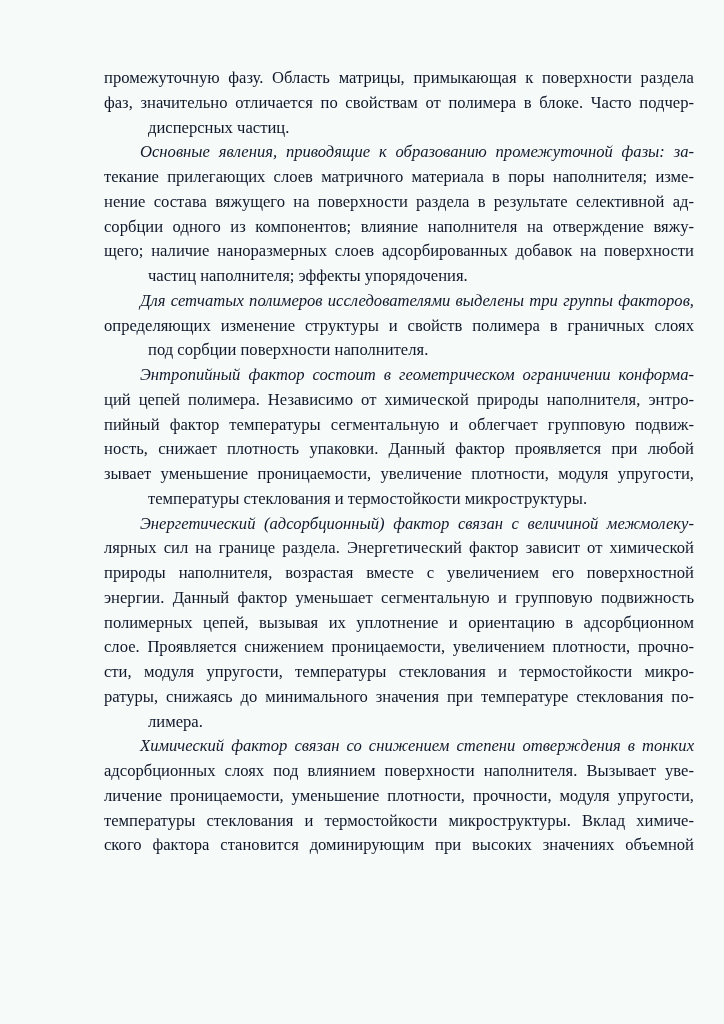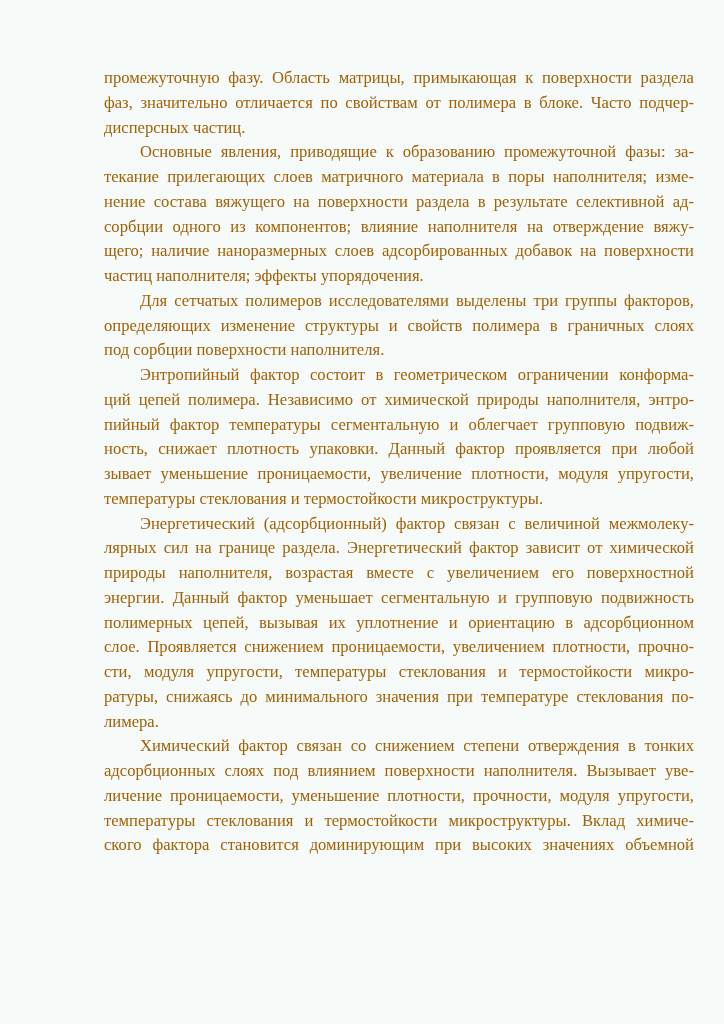--- a/index.html
+++ b/index.html
@@ -13,35 +13,37 @@
       overflow: hidden;
       position: relative;
     }
     .page {
       position: absolute;
       left: 104px;
       top: 66px;
       width: 590px;
       font-family: "Liberation Serif", "DejaVu Serif", serif;
       font-size: 16.6px;
-      color: #a16207;
+      color: #0f172a;
     }
     .line {
       height: 24.75px;
       line-height: 24.75px;
       white-space: nowrap;
       text-align: justify;
       text-align-last: justify;
       overflow: hidden;
     }
     .line.last {
       text-align-last: left;
+      margin-left: 44px;
     }
     .line.indent {
       padding-left: 36px;
+      font-style: italic;
     }
   </style>
 </head>
 <body>
 
 <div class="page">
 
   <div class="paragraph">
     <div class="line">промежуточную фазу. Область матрицы, примыкающая к поверхности раздела</div>
     <div class="line">фаз, значительно отличается по свойствам от полимера в блоке. Часто подчер-</div>

